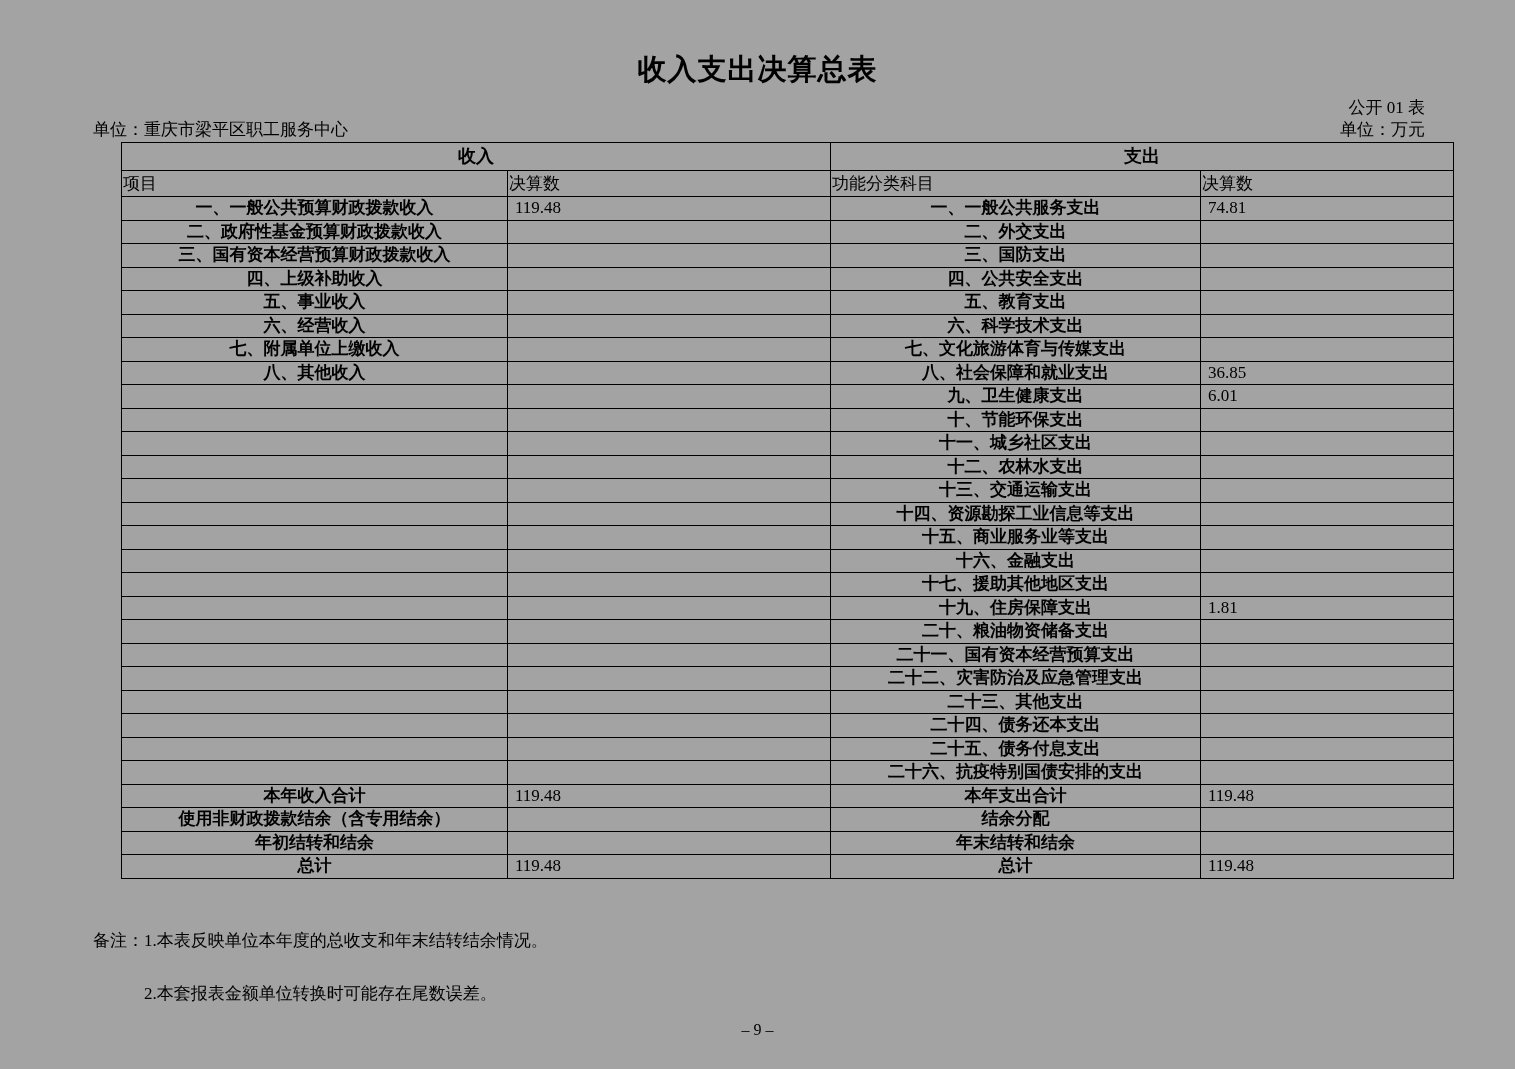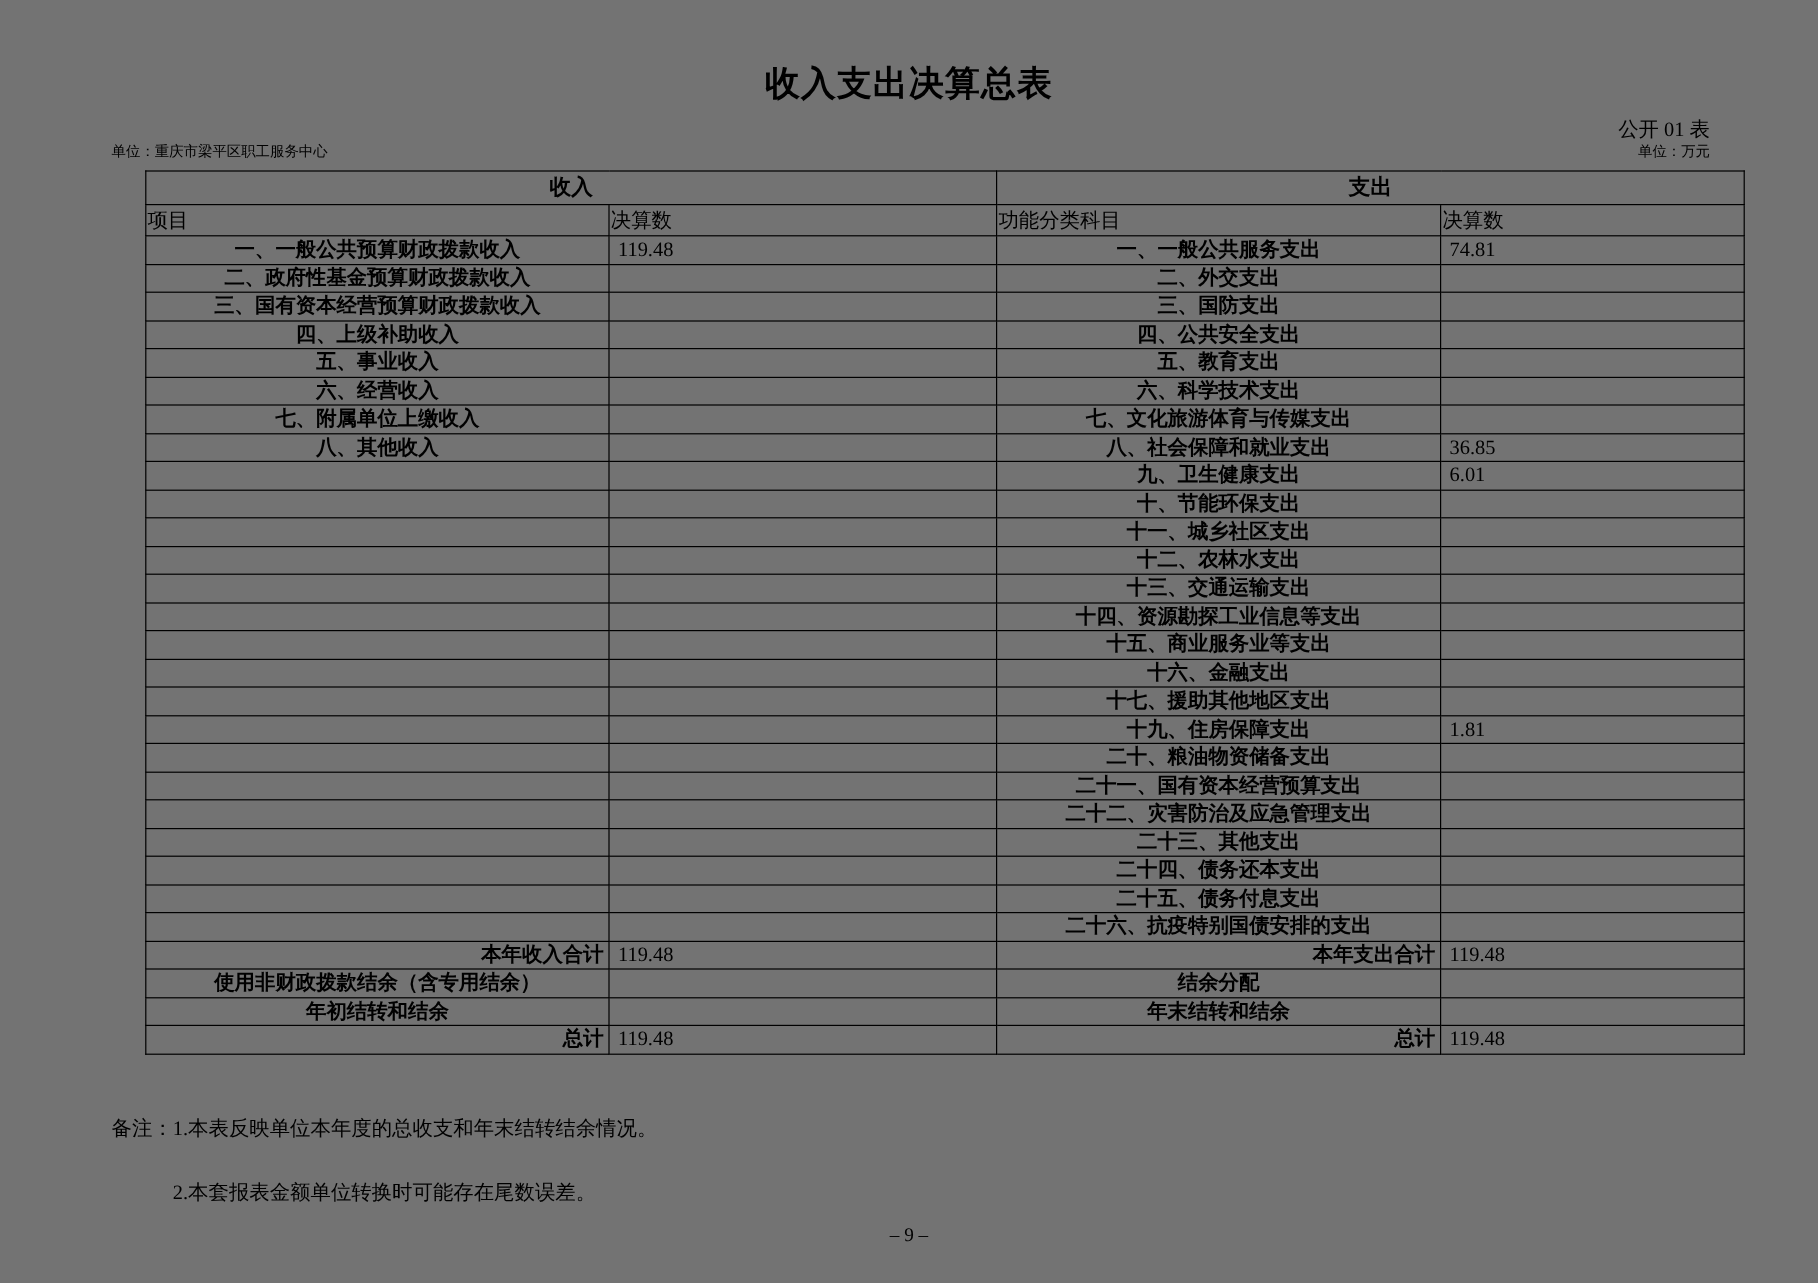--- a/index.html
+++ b/index.html
@@ -4,21 +4,21 @@
 <style>
   html, body {
     margin: 0;
     padding: 0;
     background: #ffffff;
   }
   .sheet {
     position: relative;
     width: 1515px;
     height: 1069px;
-    background: #737373;
+    background: #a3a3a3;
     color: #000000;
     font-family: "Liberation Serif", "DejaVu Serif", serif;
     overflow: hidden;
   }
   .page-title {
     position: absolute;
     top: 50px;
     left: 0;
     width: 100%;
     text-align: center;
@@ -32,21 +32,21 @@
     right: 90px;
     font-size: 17px;
   }
   .unit-row {
     position: absolute;
     top: 118px;
     left: 93px;
     width: 1332px;
     display: flex;
     justify-content: space-between;
-    font-size: 12px;
+    font-size: 17px;
   }
   table.main-table {
     position: absolute;
     top: 142px;
     left: 93px;
     width: 1332px;
     border-collapse: collapse;
     table-layout: fixed;
     margin-left: 28px;
   }
@@ -69,21 +69,21 @@
   }
   tr.data-row td {
     height: 22.5px;
   }
   td.label {
     text-align: center;
     padding: 0 4px;
     font-weight: 700;
   }
   td.label.center {
-    text-align: right;
+    text-align: center;
   }
   td.value {
     padding: 0 7px;
     font-weight: 400;
   }
   .notes {
     position: absolute;
     top: 928px;
     left: 93px;
     font-size: 17px;

